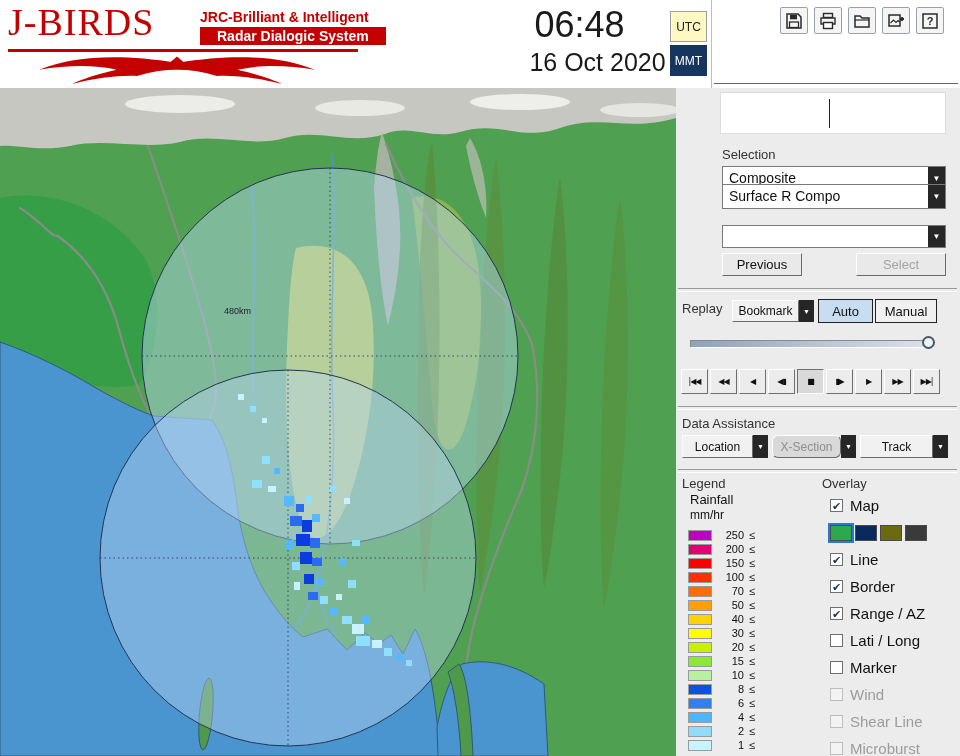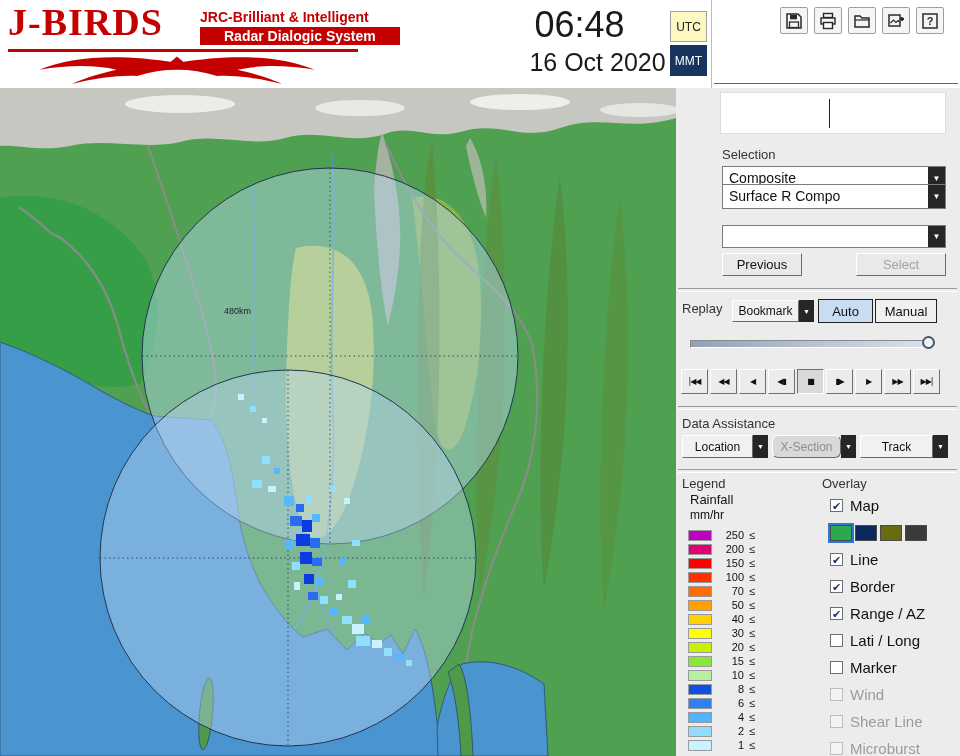--- a/index.html
+++ b/index.html
@@ -1,25 +1,25 @@
 <!DOCTYPE html>
 <html><head>
 <meta charset="utf-8">
 <style>
   html,body{margin:0;padding:0;}
   body{width:960px;height:756px;overflow:hidden;font-family:"Liberation Sans",sans-serif;background:#ececec;}
   #app{position:relative;width:960px;height:756px;background:#ececec;}
 
   
   #header{position:absolute;left:0;top:0;width:960px;height:88px;background:#ffffff;border-bottom:1px solid #8a8a8a;}
-  .logo-title{position:absolute;left:8px;top:0px;font-family:"Liberation Serif",serif;font-weight:bold;font-size:38px;color:#c40000;letter-spacing:1px;}
+  .logo-title{position:absolute;left:8px;top:0px;font-family:"Liberation Serif",serif;font-weight:normal;font-size:38px;color:#c40000;letter-spacing:1px;}
   .logo-rule{position:absolute;left:8px;top:49px;width:350px;height:3px;background:#c40000;}
   .eagle{position:absolute;left:22px;top:52px;width:310px;height:32px;}
   .sub1{position:absolute;left:200px;top:9px;color:#c40000;font-weight:bold;font-size:14px;white-space:nowrap;}
-  .sub2{position:absolute;left:200px;top:27px;background:#c40000;color:#fff;font-weight:bold;font-size:14px;padding:1px 24px;white-space:nowrap;}
+  .sub2{position:absolute;left:200px;top:27px;background:#c40000;color:#fff;font-weight:bold;font-size:14px;padding:1px 17px;white-space:nowrap;}
   #warning-btn{position:absolute;left:452px;top:12px;width:66px;height:58px;background:#fbfbfb;border:1px solid #d4d4d4;color:#9a9a9a;font-size:15px;display:flex;align-items:flex-start;justify-content:center;padding-top:16px;box-sizing:border-box;font-family:inherit;}
   #clock-time{position:absolute;left:522px;top:4px;width:115px;text-align:center;font-size:36px;color:#1a1a1a;}
   #clock-date{position:absolute;left:520px;top:48px;width:155px;text-align:center;font-size:25px;color:#1a1a1a;}
   .tz-btn{position:absolute;left:670px;width:37px;height:31px;font-size:12px;display:flex;align-items:center;justify-content:center;box-sizing:border-box;font-family:inherit;padding:0;}
   #utc-btn{top:11px;background:#fef9c3;border:1px solid #a0a0a0;color:#222;}
   #mmt-btn{top:45px;background:#16355f;border:1px solid #16355f;color:#fff;}
   .hdr-sep{position:absolute;left:711px;top:0;width:1px;height:88px;background:#bdbdbd;}
   #icons-row{position:absolute;left:780px;top:7px;display:flex;gap:6px;}
   .icon-btn{width:28px;height:27px;background:#f5f5f5;border:1px solid #9aa0a8;border-radius:2px;display:flex;align-items:center;justify-content:center;padding:0;}
   .icon-btn svg{display:block;}

